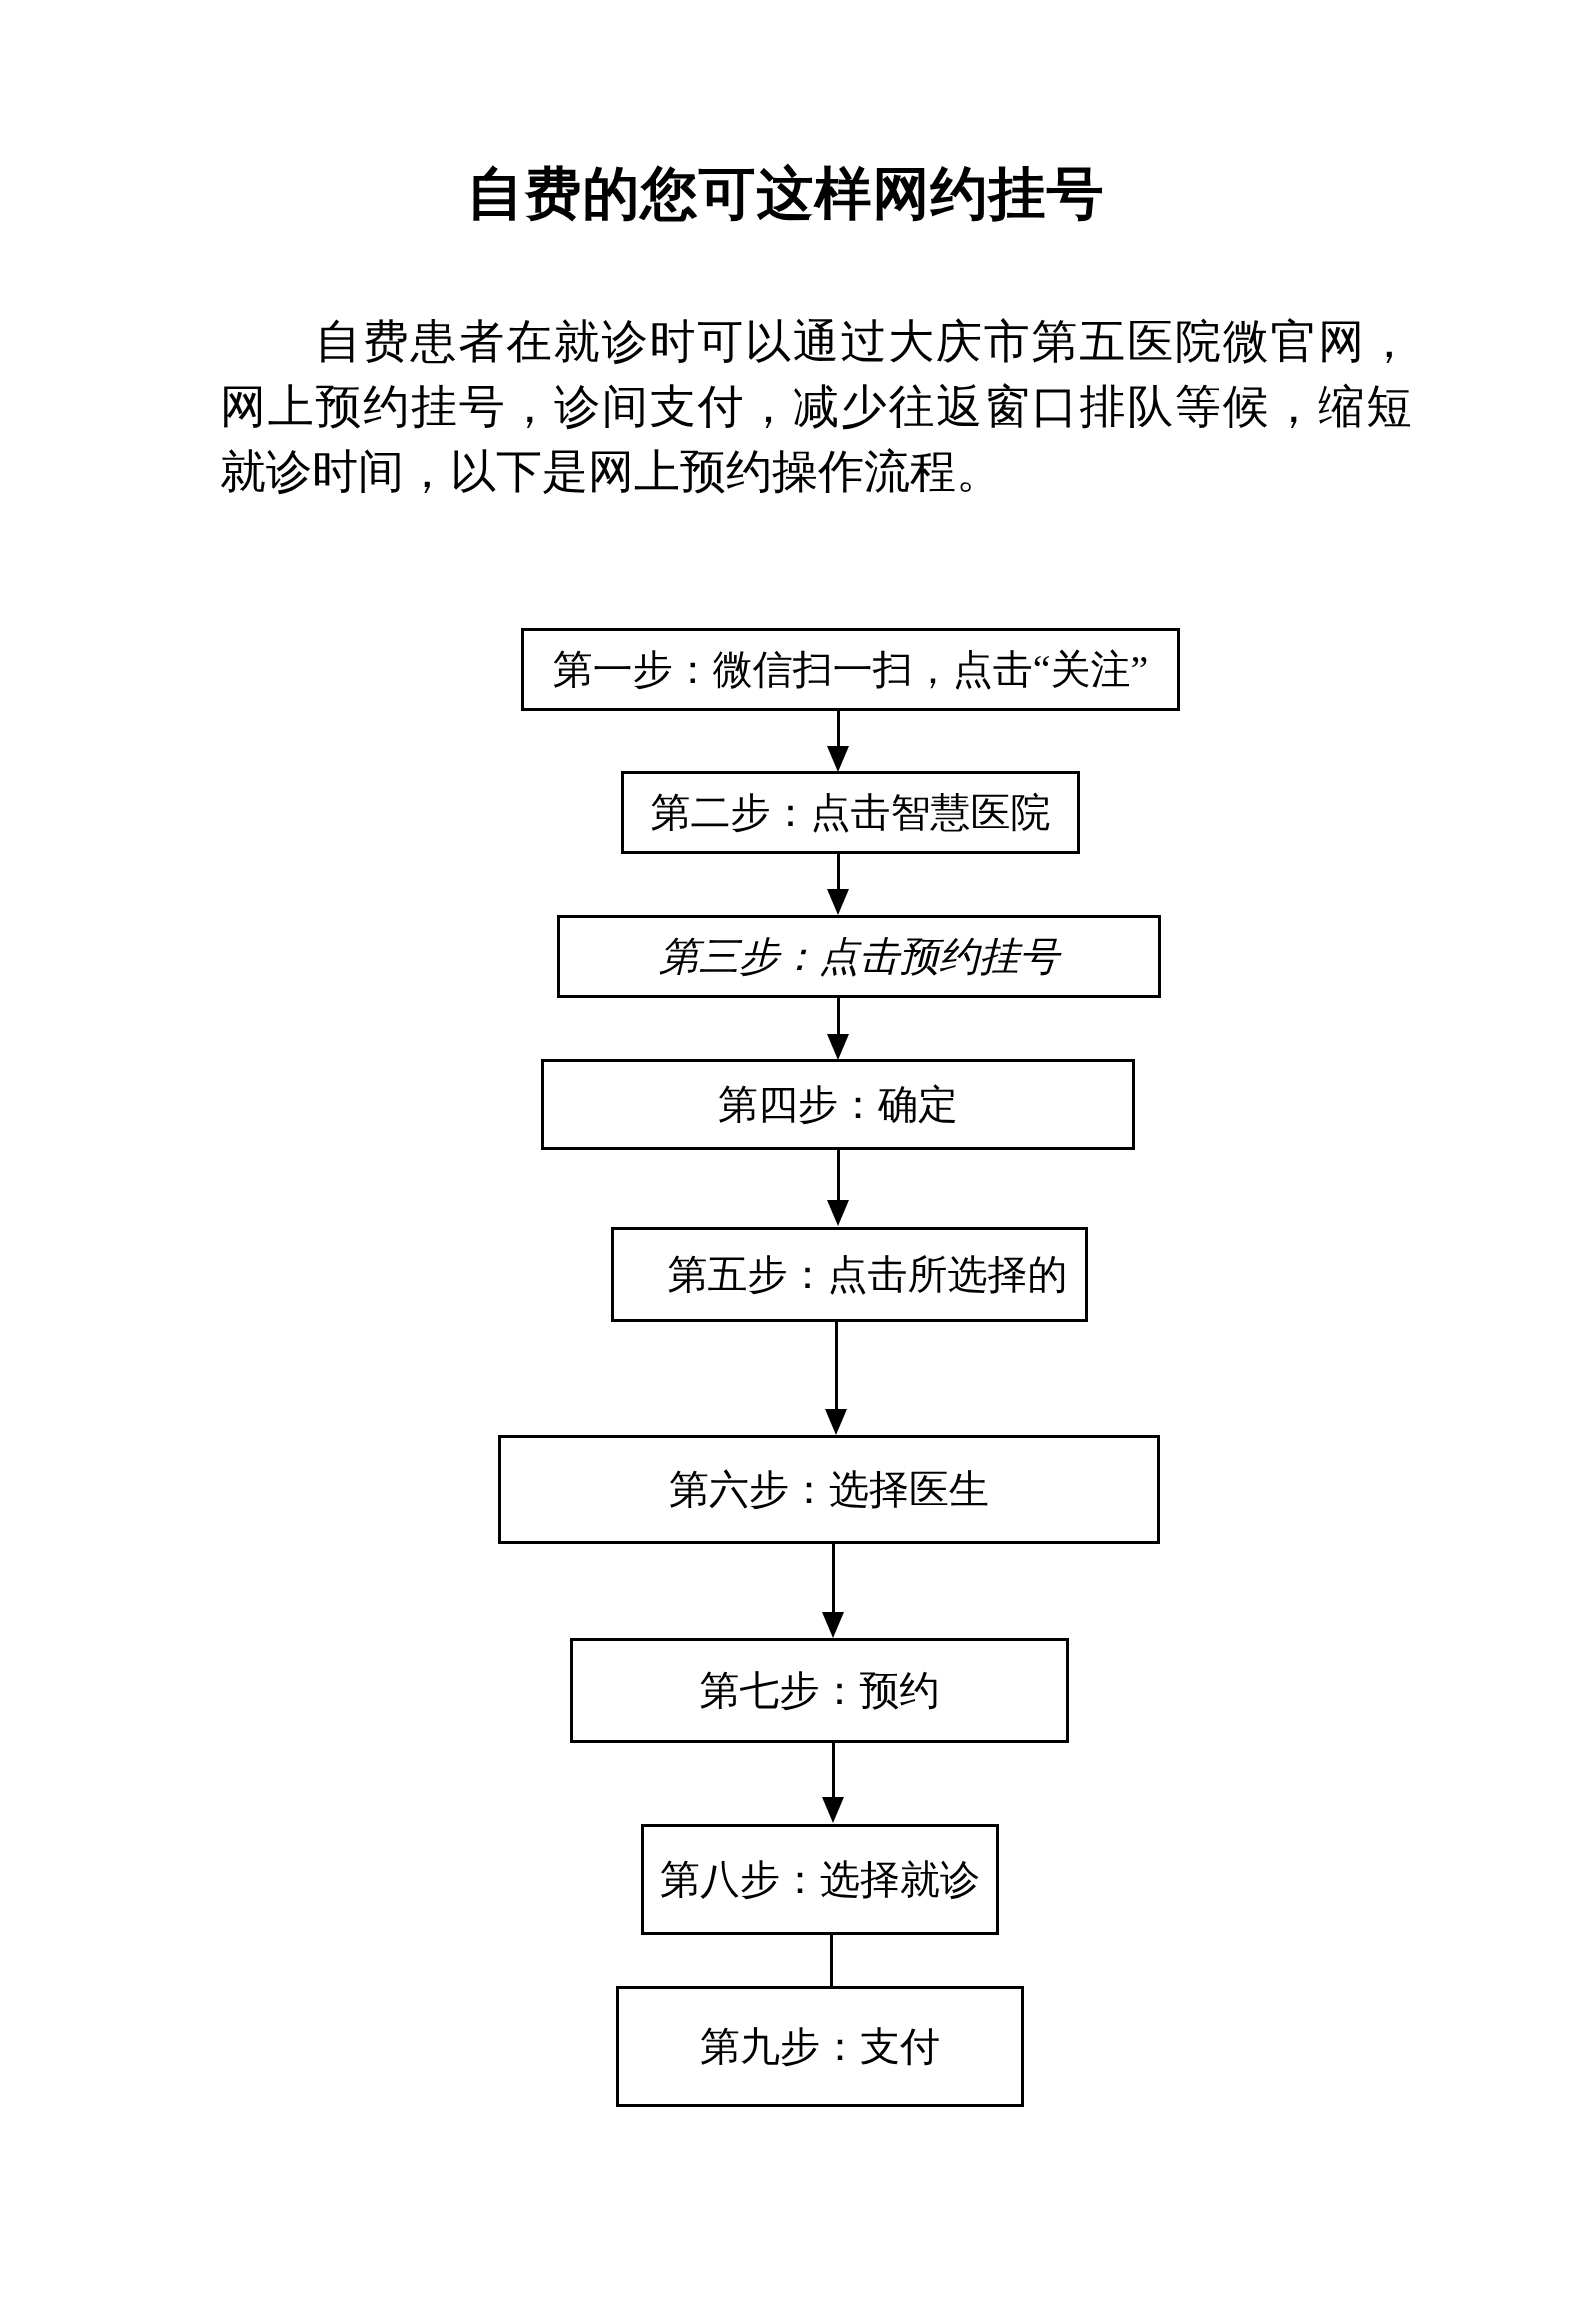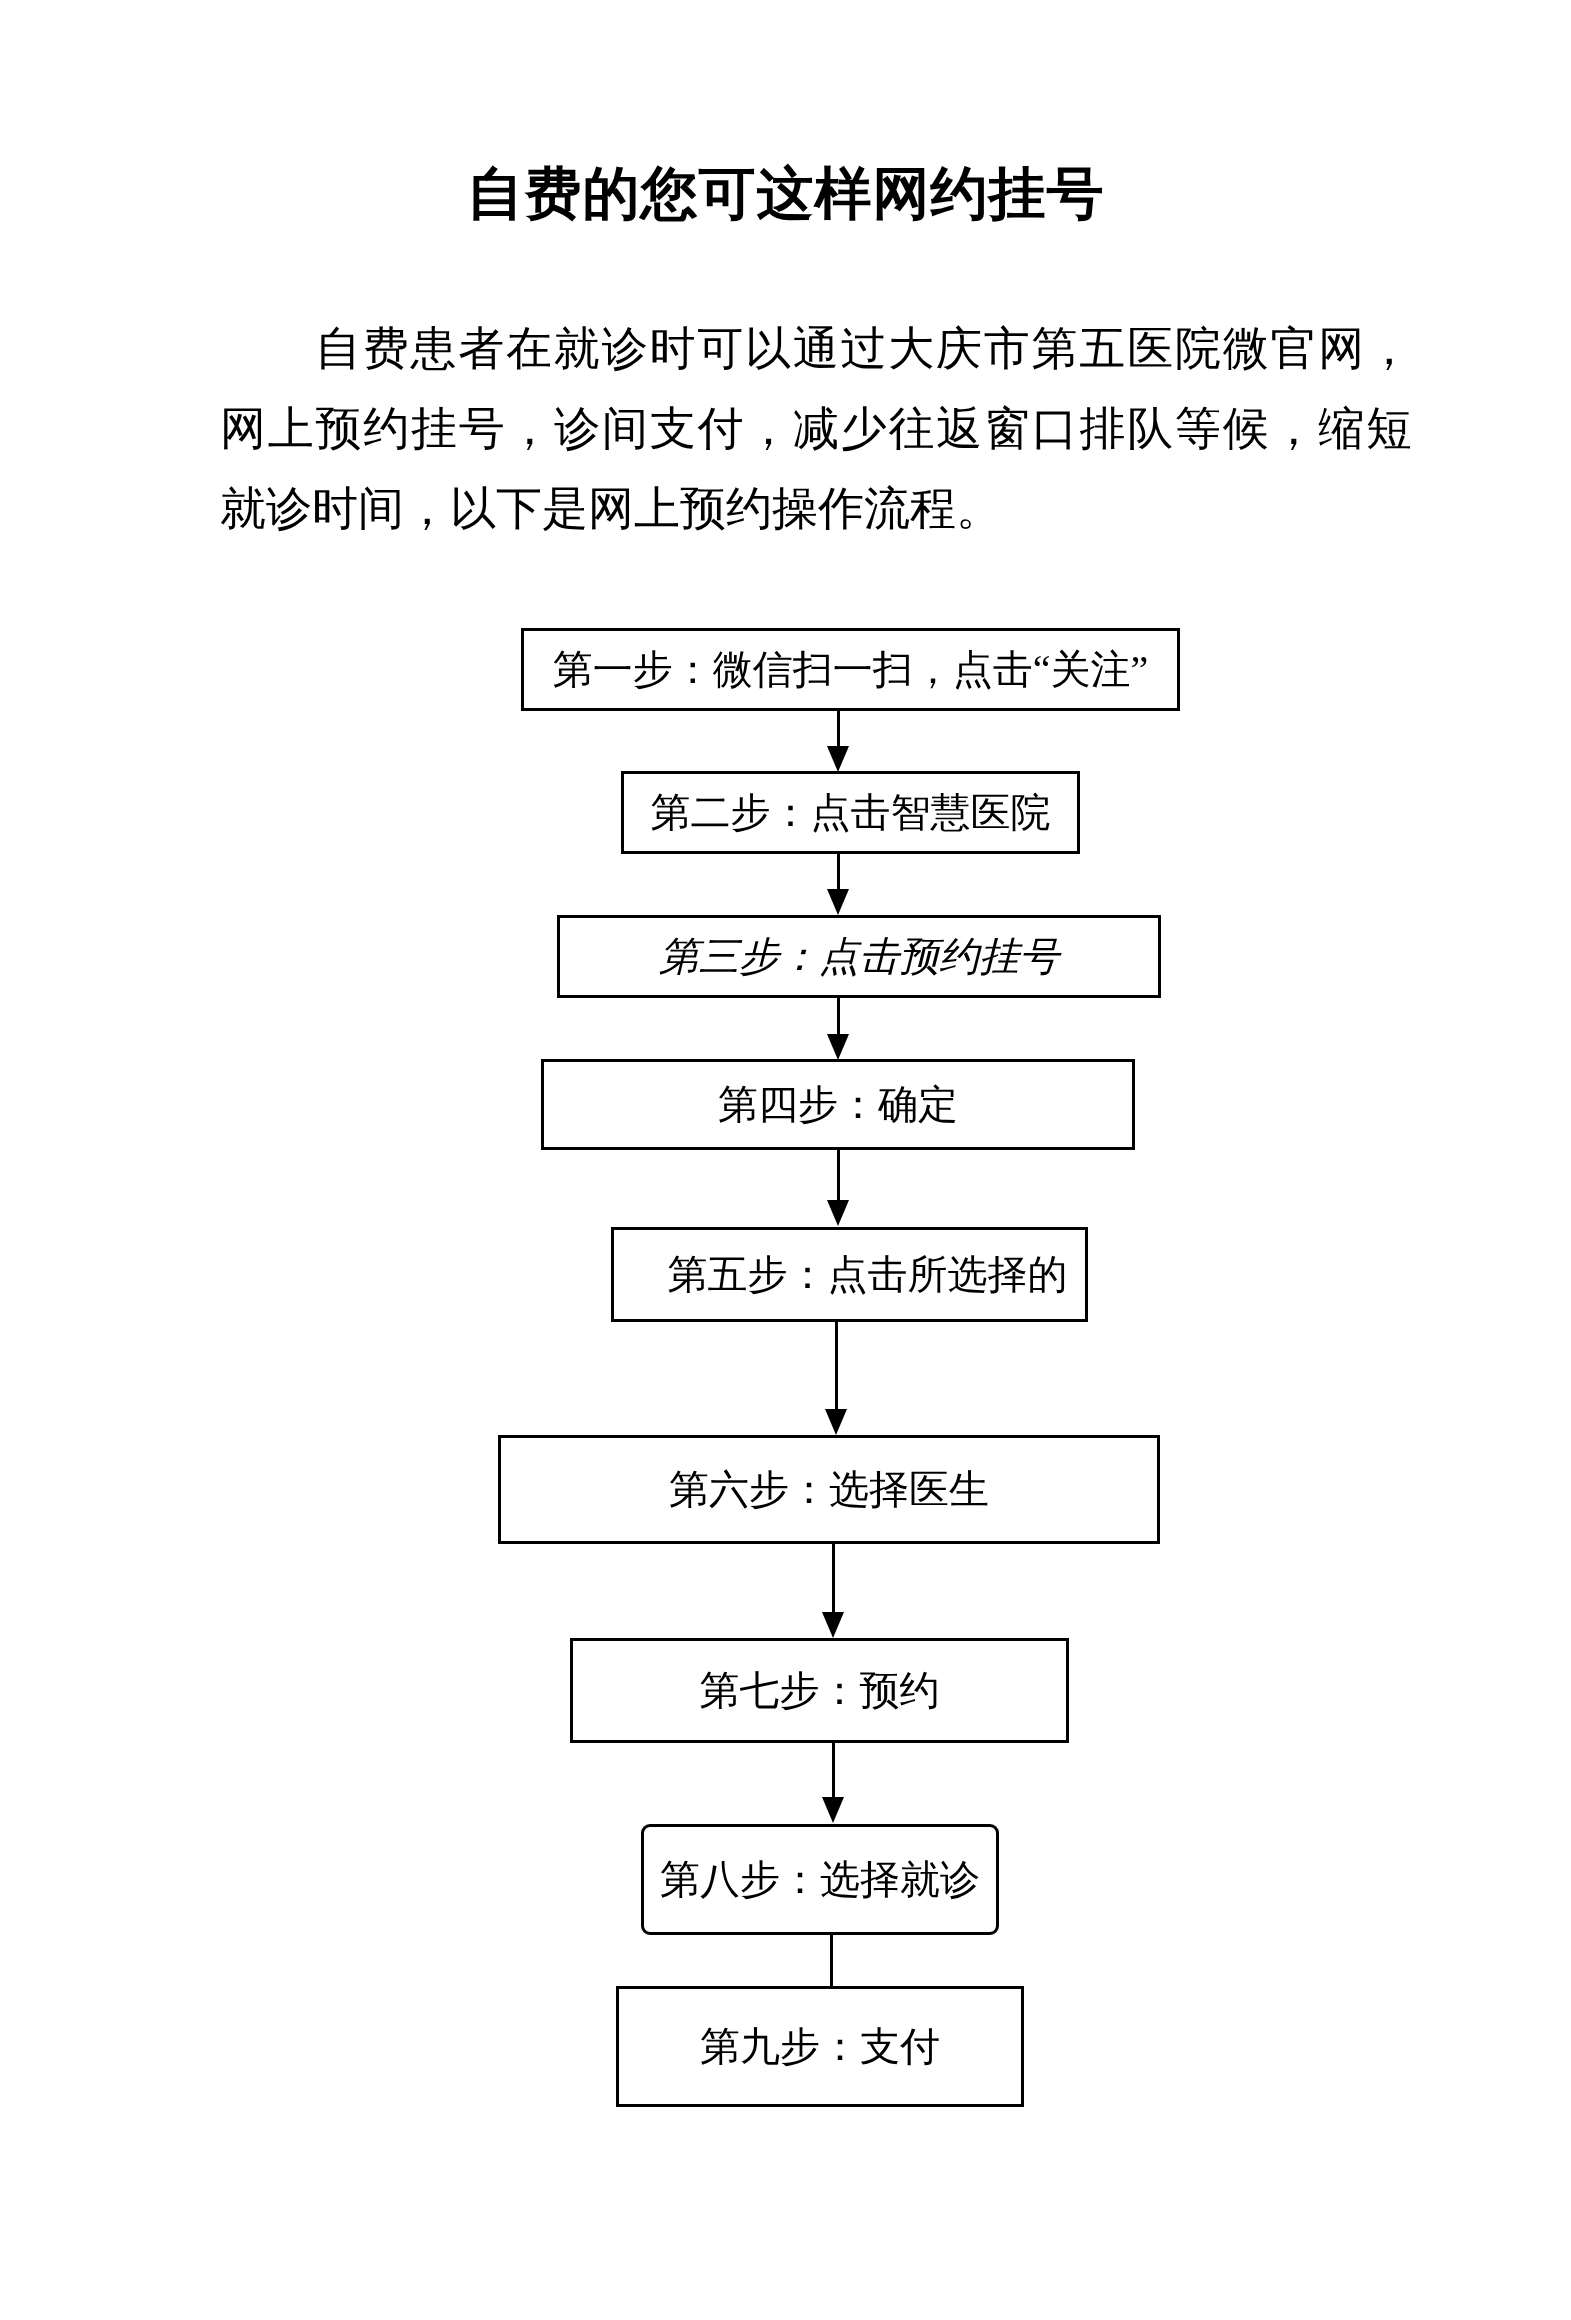--- a/index.html
+++ b/index.html
@@ -24,21 +24,21 @@
     font-weight: bold;
     letter-spacing: 1px;
     white-space: nowrap;
   }
   .intro {
     position: absolute;
     left: 220px;
     top: 309px;
     width: 1192px;
     font-size: 46px;
-    line-height: 80px;
+    line-height: 65px;
     text-indent: 95px;
     text-align: justify;
     text-justify: inter-ideograph;
   }
   .flow-box {
     position: absolute;
     box-sizing: border-box;
     border: 3px solid #000000;
     background: #ffffff;
     display: flex;
@@ -47,21 +47,21 @@
     font-size: 40px;
     white-space: nowrap;
   }
   .b1 { left: 521px; top:  628px; width: 659px; height:  83px; }
   .b2 { left: 621px; top:  771px; width: 459px; height:  83px; }
   .b3 { left: 557px; top:  915px; width: 604px; height:  83px; font-style: italic; }
   .b4 { left: 541px; top: 1059px; width: 594px; height:  91px; }
   .b5 { left: 611px; top: 1227px; width: 477px; height:  95px; padding-left: 36px; }
   .b6 { left: 498px; top: 1435px; width: 662px; height: 109px; }
   .b7 { left: 570px; top: 1638px; width: 499px; height: 105px; }
-  .b8 { left: 641px; top: 1824px; width: 358px; height: 111px; border-radius: 9px; }
+  .b8 { left: 641px; top: 1824px; width: 358px; height: 111px; }
   .b9 { left: 616px; top: 1986px; width: 408px; height: 121px; text-align: right; }
 
   .arrow {
     position: absolute;
     width: 3px;
     background: #000000;
   }
   .arrow::after {
     content: '';
     position: absolute;

